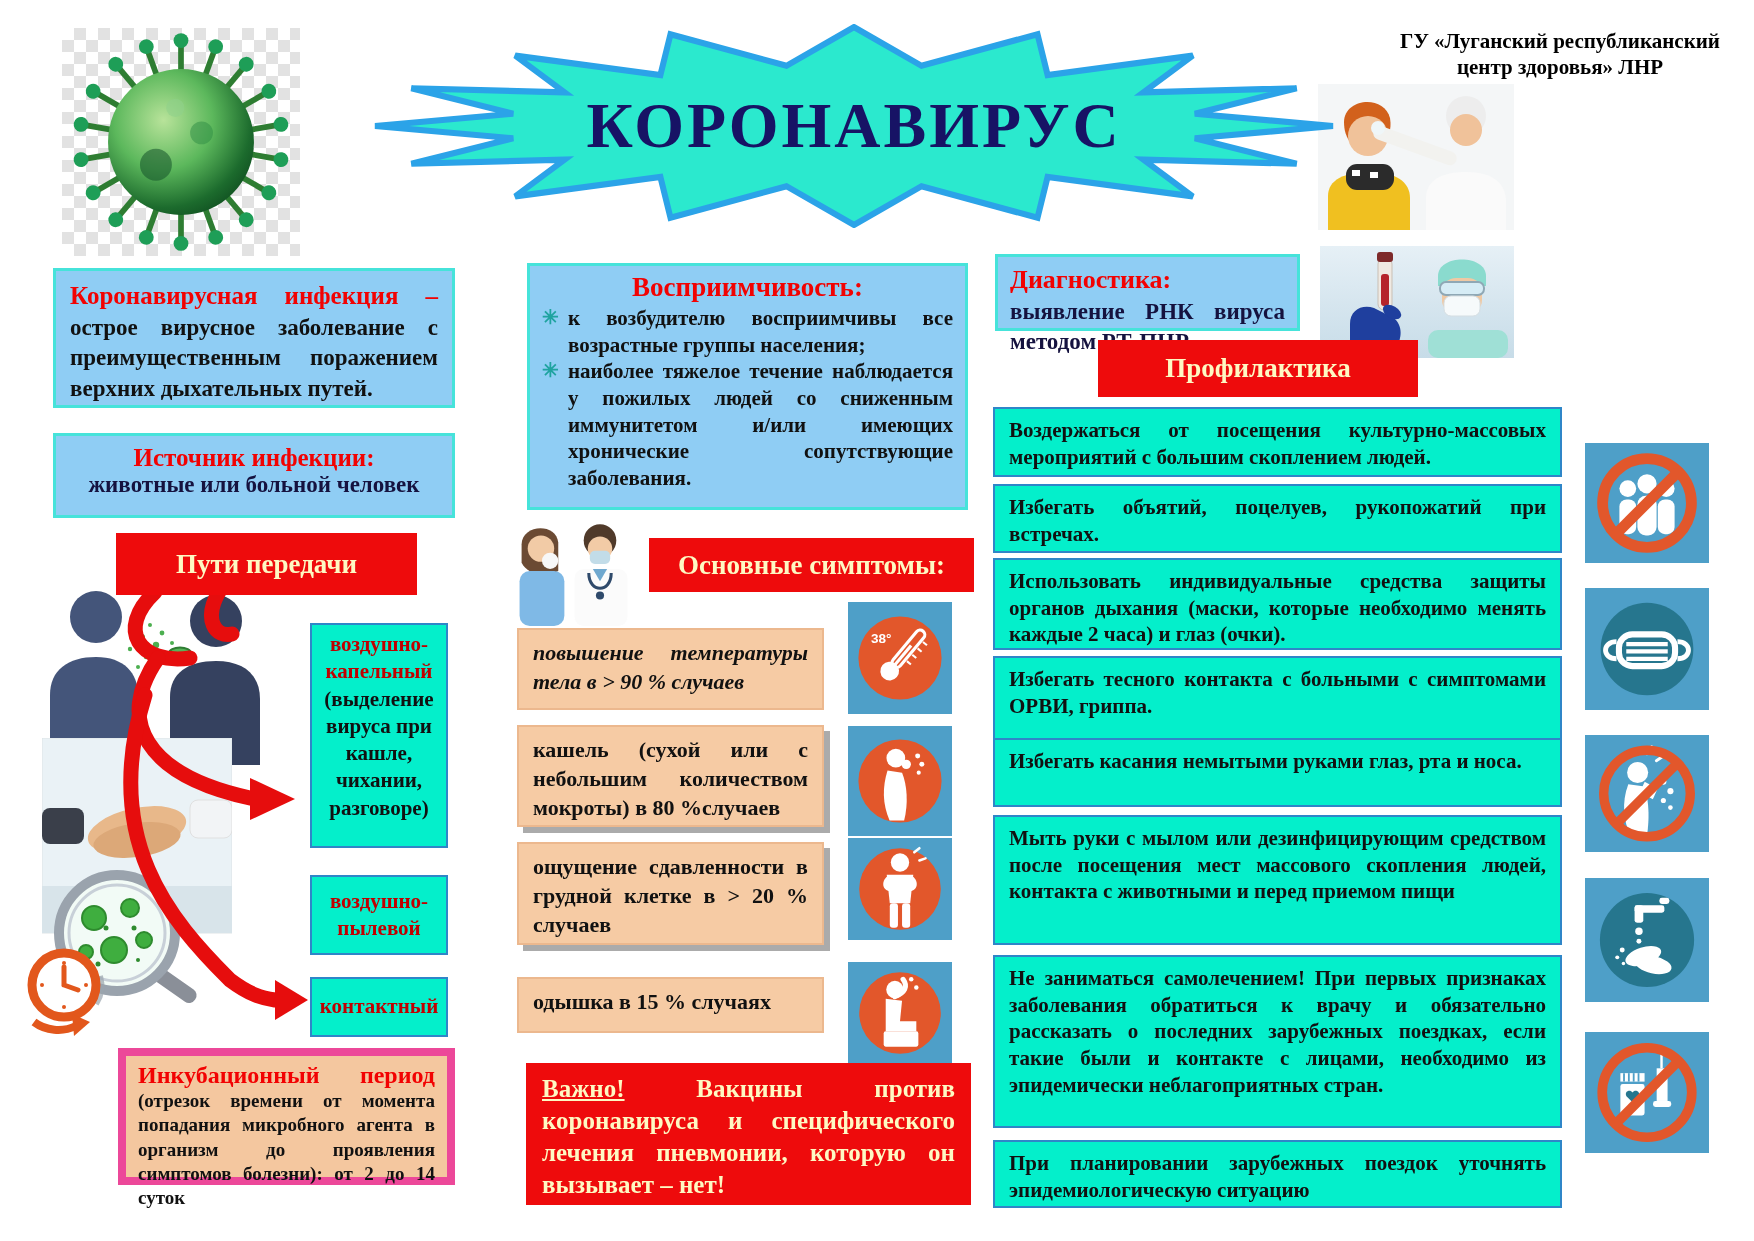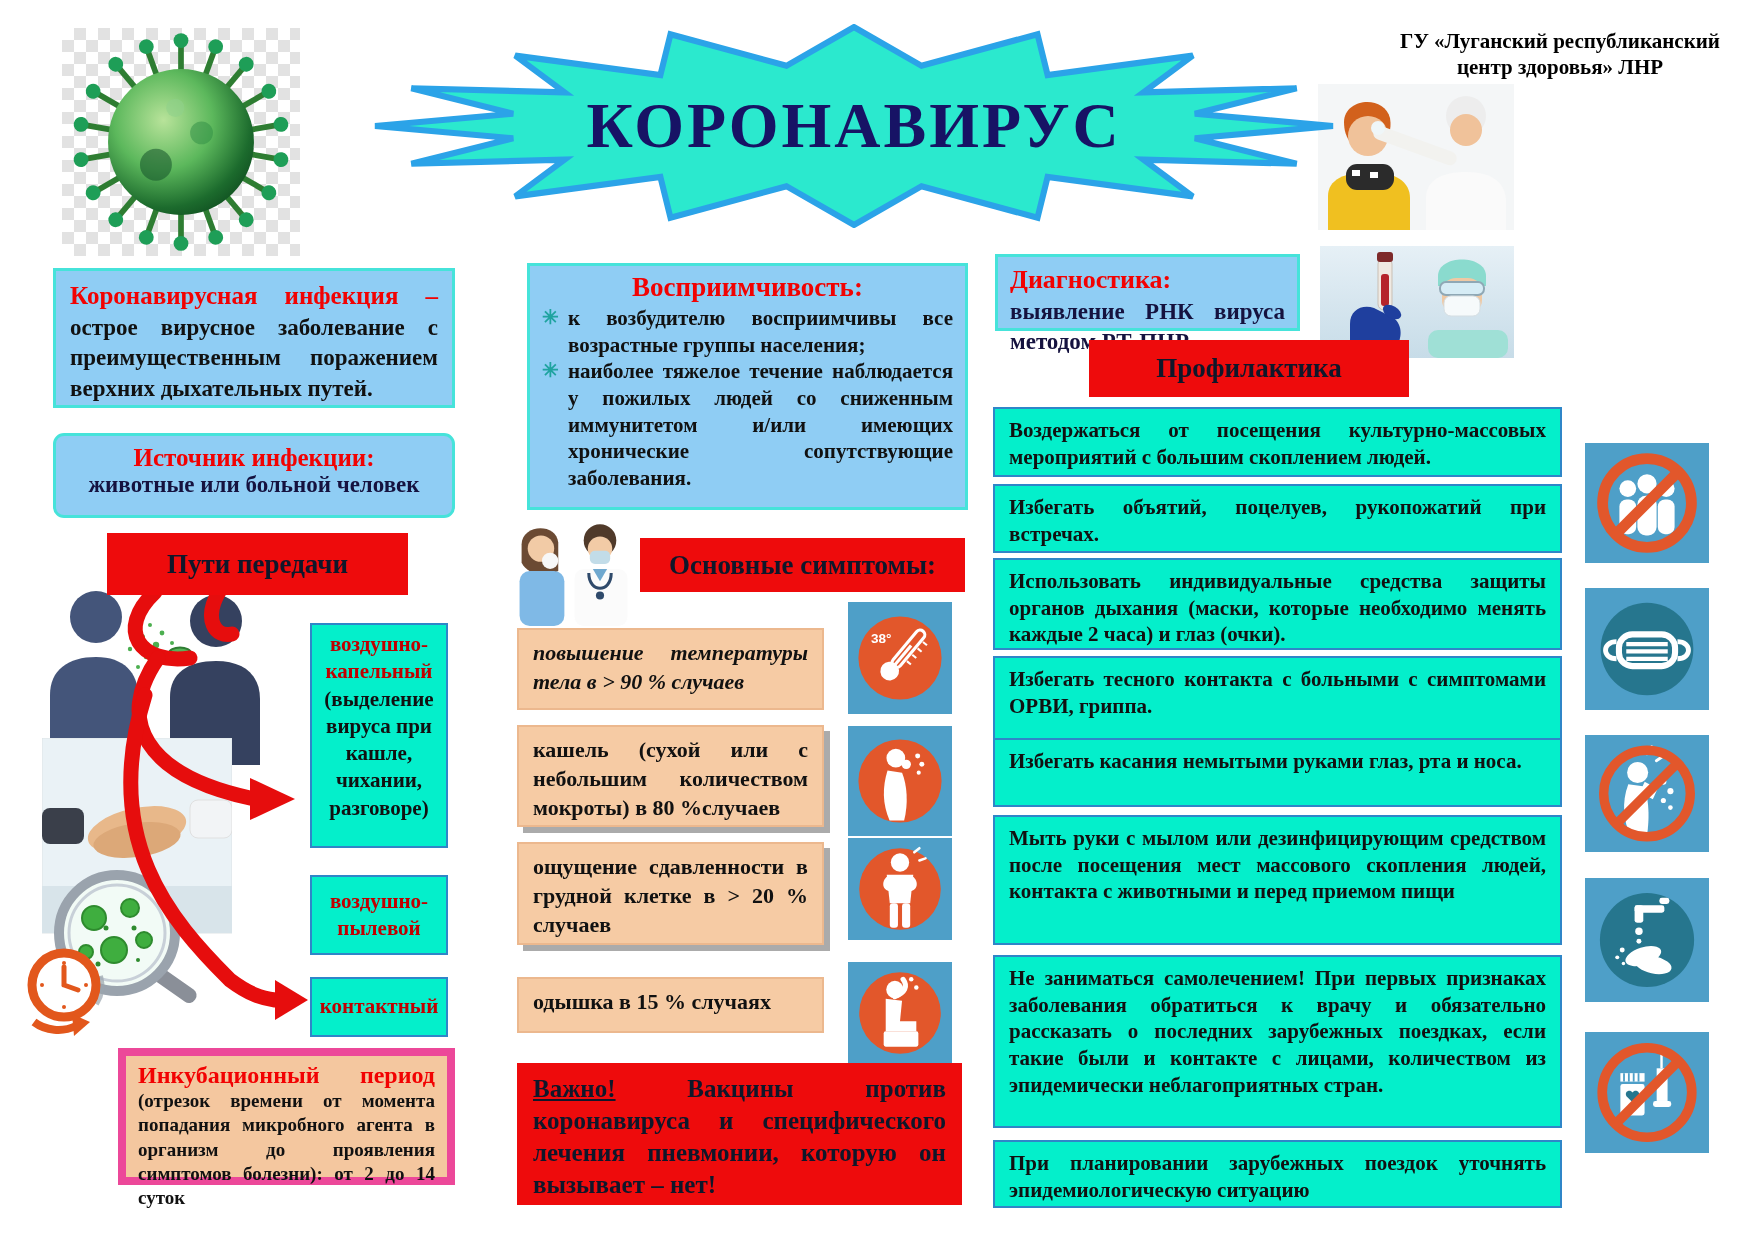--- a/index.html
+++ b/index.html
@@ -2,21 +2,21 @@
 <html><head>
 <meta charset="utf-8">
 <style>
   html,body{margin:0;padding:0;background:#fff;}
   #poster{position:relative;width:1754px;height:1241px;background:#ffffff;overflow:hidden;
           font-family:"Liberation Serif","DejaVu Serif",serif;font-weight:bold;color:#111;}
   .abs{position:absolute;box-sizing:border-box;}
   .z1{z-index:1}.z2{z-index:2}
   .bluebox{background:#8FCDF4;border:3px solid #46E3DA;}
   .tealbox{background:#04EFCB;border:2px solid #2F86C8;}
-  .redbox{background:#EE0B0C;color:#0f172a;}
+  .redbox{background:#EE0B0C;color:#fef9c3;margin-left:9px;}
   .peachbox{background:#F6CBA4;border:2px solid #ECB88E;}
   .just{text-align:justify;}
   .ctr{text-align:center;}
   .leadred{color:#F20202;}
   .routename{color:#C00000;}
   .navy{color:#15123F;}
   
   #org-title{left:1395px;top:28px;width:330px;font-size:21px;line-height:1.25;text-align:center;color:#000;}
   #burst{left:370px;top:24px;width:968px;height:204px;}
   #burst svg{position:absolute;left:0;top:0;width:100%;height:100%;}
@@ -24,21 +24,21 @@
     font-size:64px;letter-spacing:3px;color:#171365;}
   
   #virus-wrap{left:62px;top:28px;width:238px;height:228px;
     background-color:#fff;
     background-image:linear-gradient(45deg,#e2e2e2 25%,transparent 25%,transparent 75%,#e2e2e2 75%),
                      linear-gradient(45deg,#e2e2e2 25%,transparent 25%,transparent 75%,#e2e2e2 75%);
     background-size:24px 24px;background-position:0 0,12px 12px;}
   
   #def-box{left:53px;top:268px;width:402px;height:140px;padding:8px 14px;font-size:23px;line-height:1.33;}
   #def-box .leadred{font-size:25px;}
-  #source-box{left:53px;top:433px;width:402px;height:85px;padding-top:8px;border-radius:11px;}
+  #source-box{left:53px;top:433px;width:402px;height:85px;padding-top:8px;}
   #source-box .l1{font-size:25px;}
   #source-box .l2{font-size:23px;}
   #routes-title{left:107px;top:533px;width:301px;height:62px;font-size:27px;display:flex;align-items:center;justify-content:center;}
   .routebox{left:310px;width:138px;padding:6px 6px;font-size:21px;line-height:1.3;text-align:center;}
   #route1{top:623px;height:225px;}
   #route2{top:875px;height:80px;display:flex;align-items:center;justify-content:center;}
   #route3{top:977px;height:60px;display:flex;align-items:center;justify-content:center;}
   #incubation{left:118px;top:1048px;width:337px;height:137px;background:#F4C79F;border:8px solid #ec4899;padding:6px 12px;}
   #incubation .lead{display:block;color:#F20202;font-size:24px;text-align:justify;text-align-last:justify;}
   #incubation .body{display:block;font-size:19px;line-height:1.28;text-align:justify;}
@@ -402,21 +402,21 @@
   </div>
 
   <div class="abs z2 redbox" id="prev-title">Профилактика</div>
 
   <div class="abs z2 tealbox prev" id="p1">Воздержаться от посещения культурно-массовых мероприятий с большим скоплением людей.</div>
   <div class="abs z2 tealbox prev" id="p2">Избегать объятий, поцелуев, рукопожатий при встречах.</div>
   <div class="abs z2 tealbox prev" id="p3">Использовать индивидуальные средства защиты органов дыхания (маски, которые необходимо менять каждые 2 часа) и глаз (очки).</div>
   <div class="abs z2 tealbox prev" id="p4">Избегать тесного контакта с больными с симптомами ОРВИ, гриппа.</div>
   <div class="abs z2 tealbox prev" id="p5">Избегать касания немытыми руками глаз, рта и носа.</div>
   <div class="abs z2 tealbox prev" id="p6">Мыть руки с мылом или дезинфицирующим средством после посещения мест массового скопления людей, контакта с животными и перед приемом пищи</div>
-  <div class="abs z2 tealbox prev" id="p7">Не заниматься самолечением! При первых признаках заболевания обратиться к врачу и обязательно рассказать о последних зарубежных поездках, если такие были и контакте с лицами, количеством из эпидемически неблагоприятных стран.</div>
+  <div class="abs z2 tealbox prev" id="p7">Не заниматься самолечением! При первых признаках заболевания обратиться к врачу и обязательно рассказать о последних зарубежных поездках, если такие были и контакте с лицами, необходимо из эпидемически неблагоприятных стран.</div>
   <div class="abs z2 tealbox prev" id="p8">При планировании зарубежных поездок уточнять эпидемиологическую ситуацию</div>
 
   <div class="abs z2 ricon" id="r1">
     <svg viewBox="0 0 100 100">
       <rect width="100" height="100" fill="#4E9FC8"></rect>
       <g fill="#fff">
         <circle cx="34" cy="38" r="7"></circle>
           <rect x="27" y="47" width="14" height="29" rx="6"></rect>
         <circle cx="50" cy="34" r="8"></circle>
           <rect x="42" y="44" width="16" height="33" rx="7"></rect>

